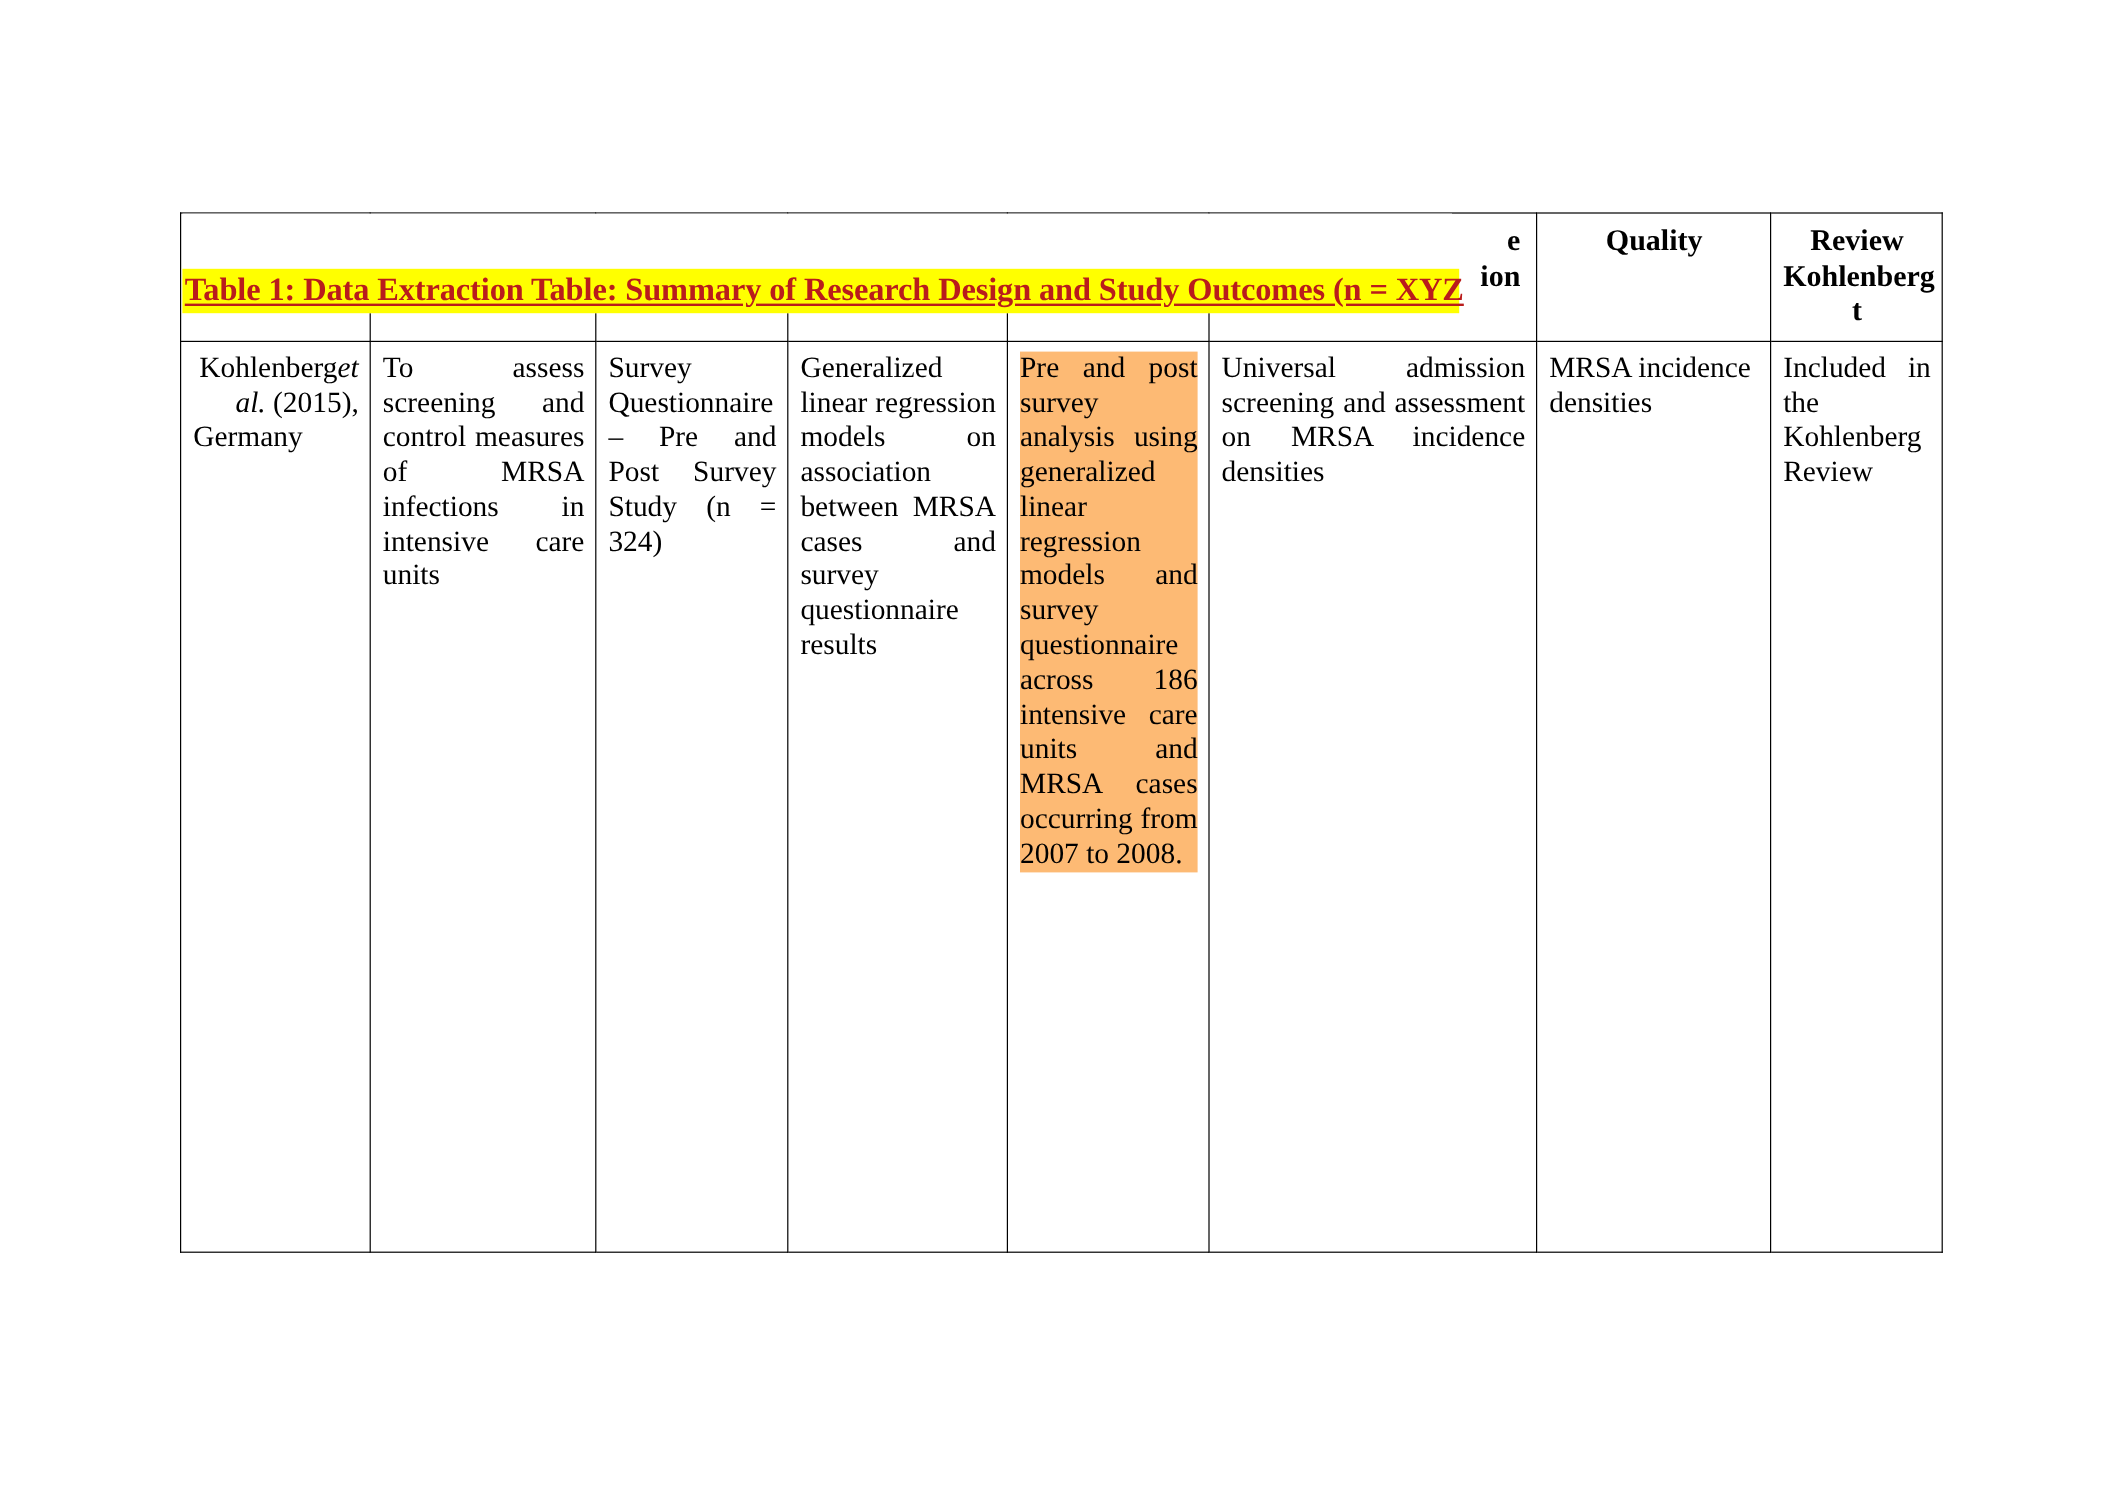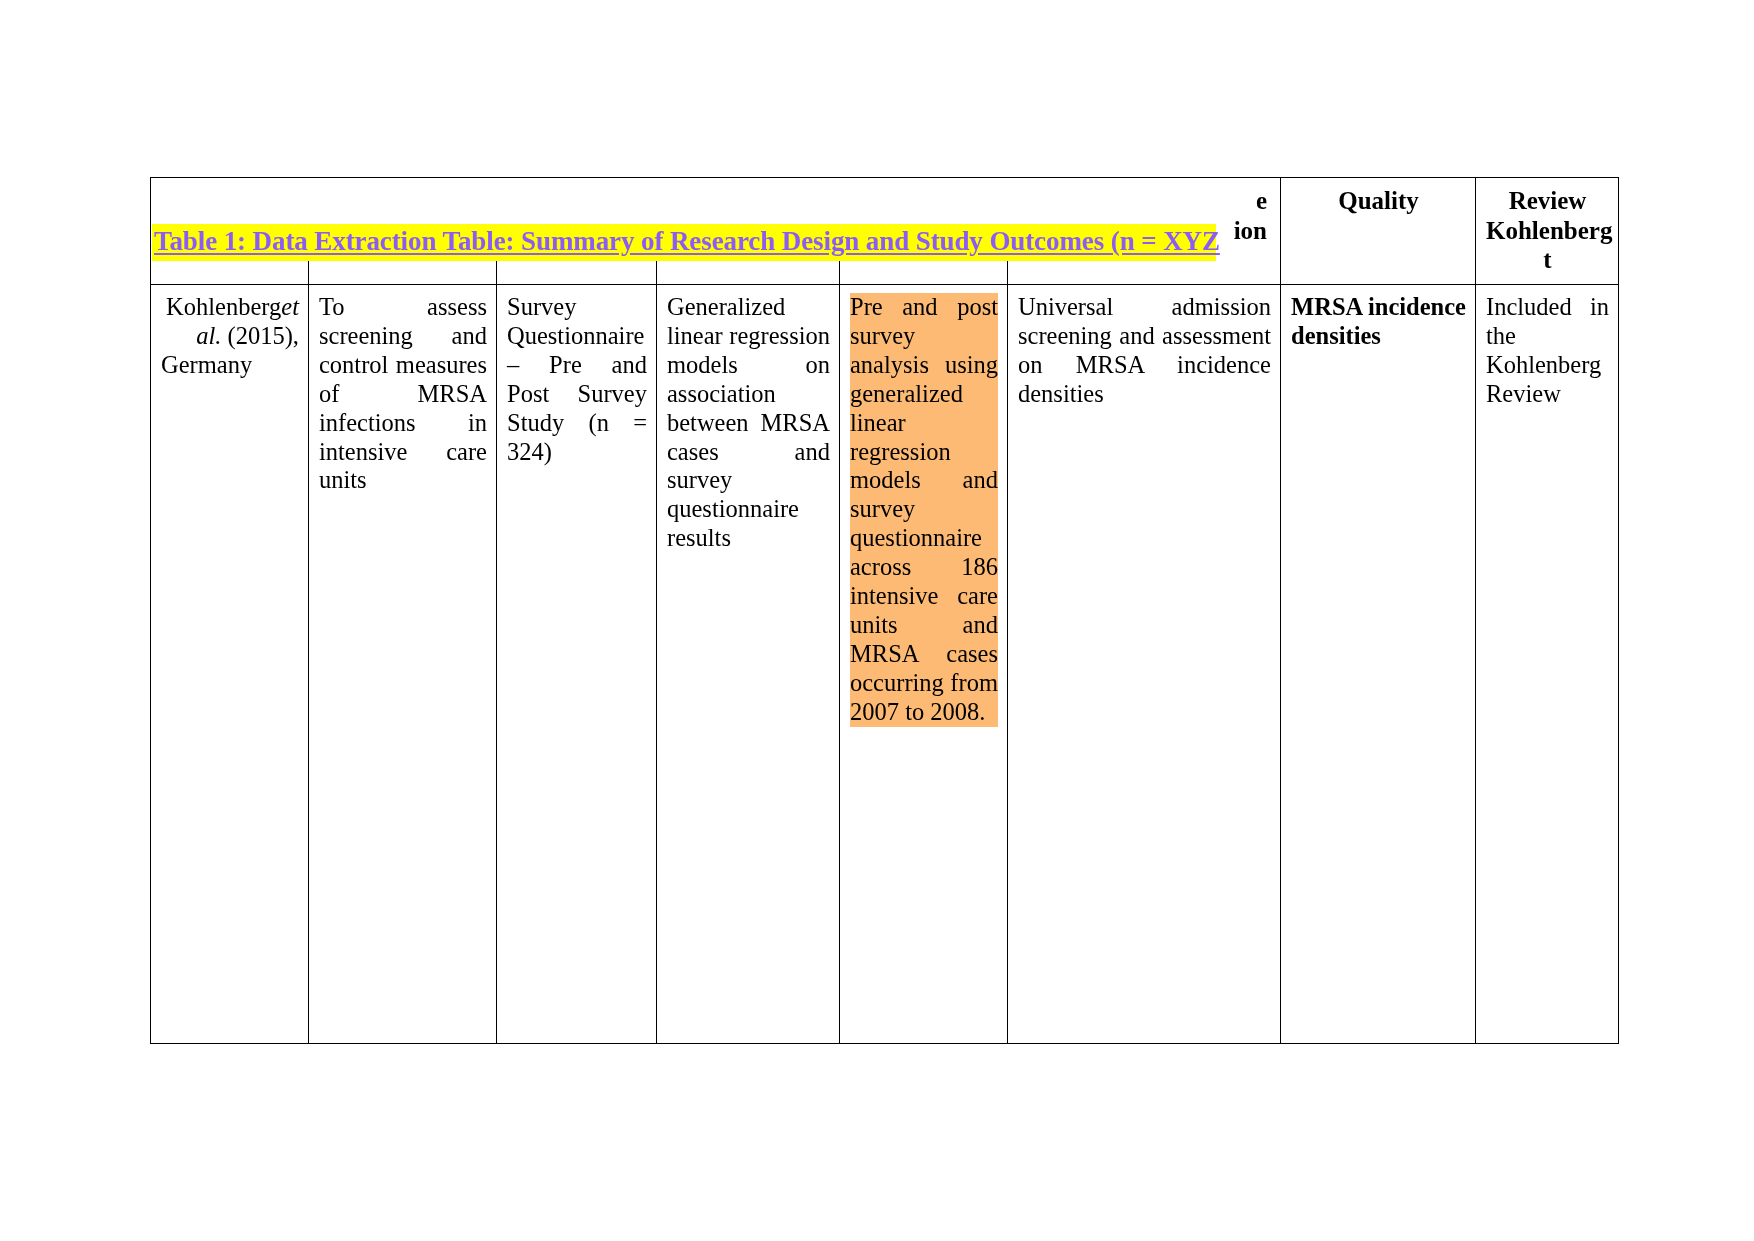--- a/index.html
+++ b/index.html
@@ -90,21 +90,21 @@
     position: absolute;
     left: 152px;
     top: 224px;
     width: 1060px;
     background: #FFFF00;
     font-family: "Liberation Serif", "DejaVu Serif", serif;
     font-weight: bold;
     font-size: 27px;
     line-height: 1.22;
     letter-spacing: -0.1px;
-    color: #8b5cf6;
+    color: #b91c1c;
     white-space: nowrap;
     text-decoration: underline;
     text-underline-offset: 3px;
     z-index: 5;
     padding: 1px 2px 3px 2px;
   }
 
   
   .banner-mask {
     position: absolute;
@@ -182,21 +182,21 @@
         <td>
           <span class="jtxt">Generalized linear regression models on association between MRSA cases and survey questionnaire results</span>
         </td>
         <td>
           <span class="jtxt hl">Pre and post survey analysis using generalized linear regression models and survey questionnaire across 186 intensive care units and MRSA cases occurring from 2007 to 2008.</span>
         </td>
         <td>
           <span class="jtxt">Universal admission screening and assessment on MRSA incidence densities</span>
         </td>
         <td>
-          <span class="jtxt" style="text-align:right;font-weight:bold;">MRSA incidence densities</span>
+          <span class="jtxt" style="text-align:left;">MRSA incidence densities</span>
         </td>
         <td>
           <span class="jtxt">Included in the Kohlenberg Review</span>
         </td>
       </tr>
     </tbody>
   </table>
 
   <div class="banner-mask"></div>
   <div class="banner-mask-lower"></div>

